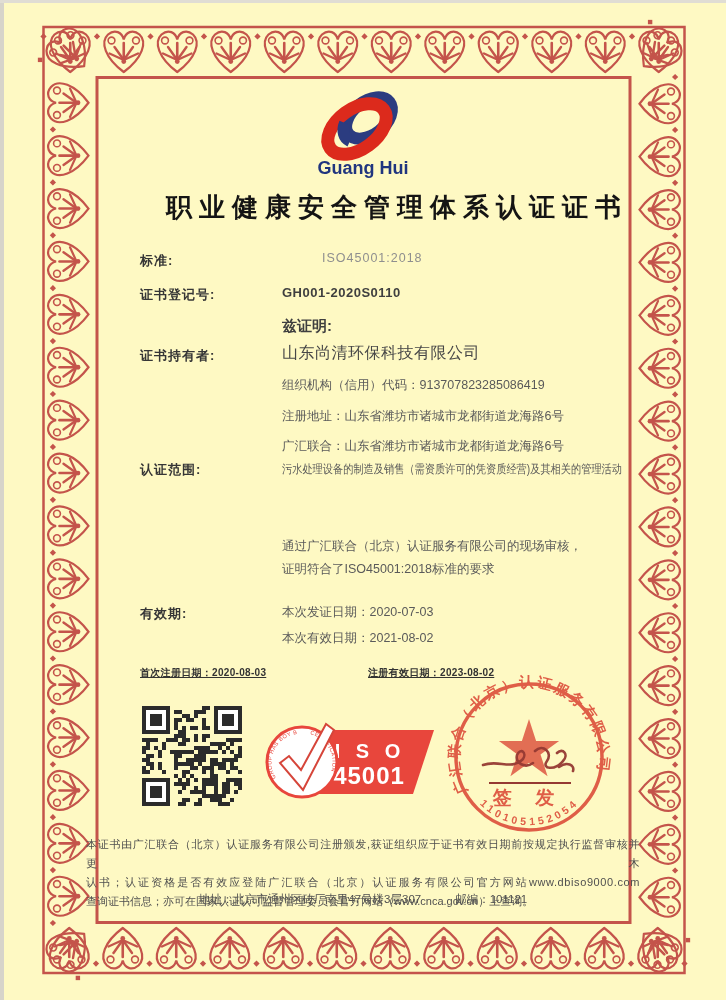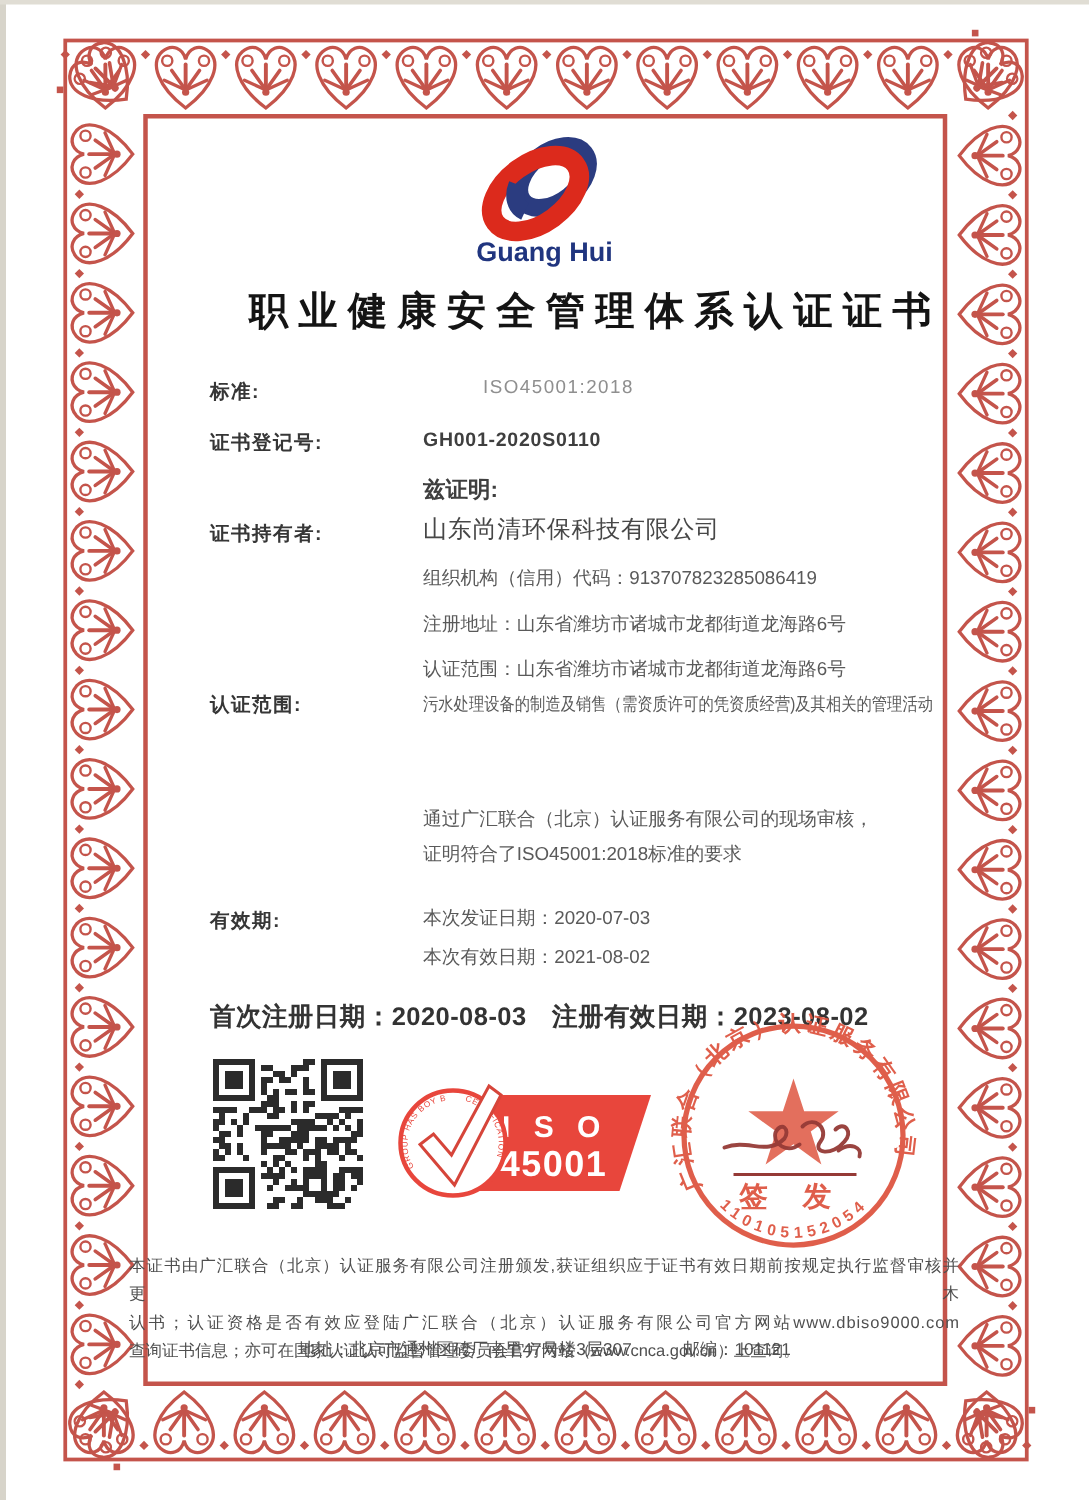--- a/index.html
+++ b/index.html
@@ -1,39 +1,39 @@
 <!DOCTYPE html>
 <html><head>
 <meta charset="utf-8">
 <style>
   html,body{margin:0;padding:0;background:#e9e6de;}
   #paper{
     position:relative;width:726px;height:1000px;overflow:hidden;
-    background:#ffffff;
+    background:#fef9c3;
     font-family:"Liberation Sans","DejaVu Sans",sans-serif;
     color:#4a4a4a;
   }
   .scan-edge-left{position:absolute;left:0;top:0;width:4px;height:100%;background:#d7d4ca;}
   .scan-edge-top{position:absolute;left:0;top:0;width:100%;height:3px;background:#e0ddd4;}
   #border-svg{position:absolute;left:0;top:0;pointer-events:none;}
 
   .abs{position:absolute;}
   .logo-wrap{left:293px;top:84px;width:140px;height:100px;}
   .cert-title{
     left:98px;top:190px;width:530px;text-align:right;
     font-size:26px;font-weight:bold;color:#141414;letter-spacing:7px;white-space:nowrap;
   }
   .lbl{font-size:13px;font-weight:bold;color:#363636;letter-spacing:1px;white-space:nowrap;}
   .val{font-size:12.5px;color:#5a5a5a;white-space:nowrap;}
   .val-light{color:#8f8f8f;letter-spacing:1px;margin-left:40px;}
   .val-bold{font-weight:bold;color:#3f3f3f;font-size:13px;letter-spacing:.5px;}
   .val-intro{font-weight:bold;color:#3f3f3f;font-size:15px;}
   .val-holder{font-size:16px;color:#474747;font-weight:500;letter-spacing:.5px;}
   .val-scope{font-size:12px;transform:scaleX(.85);transform-origin:left center;}
-  .reg-line{font-size:17px;font-weight:bold;color:#333;white-space:nowrap;letter-spacing:.3px;}
+  .reg-line{font-size:10px;font-weight:bold;color:#333;white-space:nowrap;letter-spacing:.3px;text-decoration:underline;}
 
   .qr-wrap{left:142px;top:706px;width:100px;height:100px;}
   .badge-wrap{left:256px;top:718px;width:182px;height:88px;}
   .seal-wrap{left:438px;top:666px;width:182px;height:182px;opacity:.94;}
 
   .footer-block{left:86px;top:835px;width:554px;}
   .f-line{font-size:11px;color:#4f4f4f;line-height:19px;white-space:nowrap;}
   .f-just{text-align:justify;text-align-last:justify;white-space:normal;letter-spacing:.6px;}
   .addr-line{left:86px;top:892px;width:554px;text-align:center;font-size:11.5px;color:#4f4f4f;}
   .addr-line .gap{display:inline-block;width:34px;}
@@ -151,21 +151,21 @@
   <div class="abs lbl" style="left:140px;top:286px">证书登记号:</div>
   <div class="abs val val-bold" style="left:282px;top:285px">GH001-2020S0110</div>
 
   <div class="abs val val-intro" style="left:282px;top:317px">兹证明:</div>
 
   <div class="abs lbl" style="left:140px;top:347px">证书持有者:</div>
   <div class="abs val val-holder" style="left:282px;top:343px">山东尚清环保科技有限公司</div>
 
   <div class="abs val" style="left:282px;top:377px">组织机构（信用）代码：913707823285086419</div>
   <div class="abs val" style="left:282px;top:408px">注册地址：山东省潍坊市诸城市龙都街道龙海路6号</div>
-  <div class="abs val" style="left:282px;top:438px">认证范围：山东省潍坊市诸城市龙都街道龙海路6号</div>
+  <div class="abs val" style="left:282px;top:438px">广汇联合：山东省潍坊市诸城市龙都街道龙海路6号</div>
 
   <div class="abs lbl" style="left:140px;top:461px">认证范围:</div>
   <div class="abs val val-scope" style="left:282px;top:461px">污水处理设备的制造及销售（需资质许可的凭资质经营)及其相关的管理活动</div>
 
   <div class="abs val" style="left:282px;top:538px">通过广汇联合（北京）认证服务有限公司的现场审核，</div>
   <div class="abs val" style="left:282px;top:561px">证明符合了ISO45001:2018标准的要求</div>
 
   <div class="abs lbl" style="left:140px;top:605px">有效期:</div>
   <div class="abs val" style="left:282px;top:604px">本次发证日期：2020-07-03</div>
   <div class="abs val" style="left:282px;top:630px">本次有效日期：2021-08-02</div>

